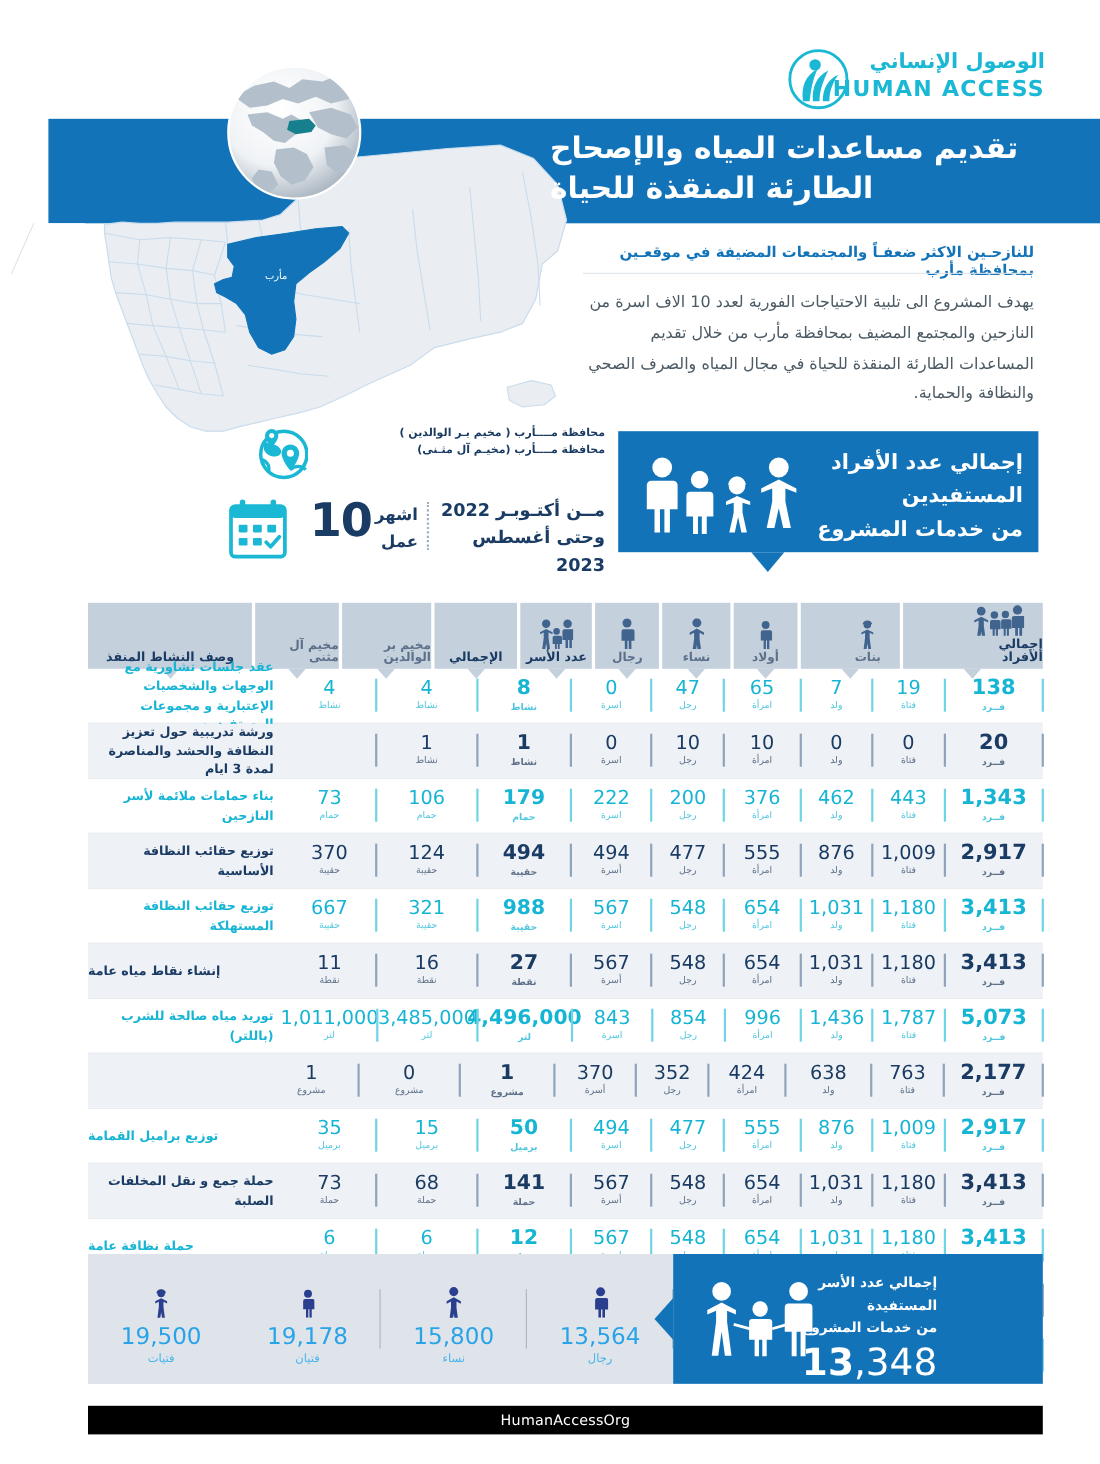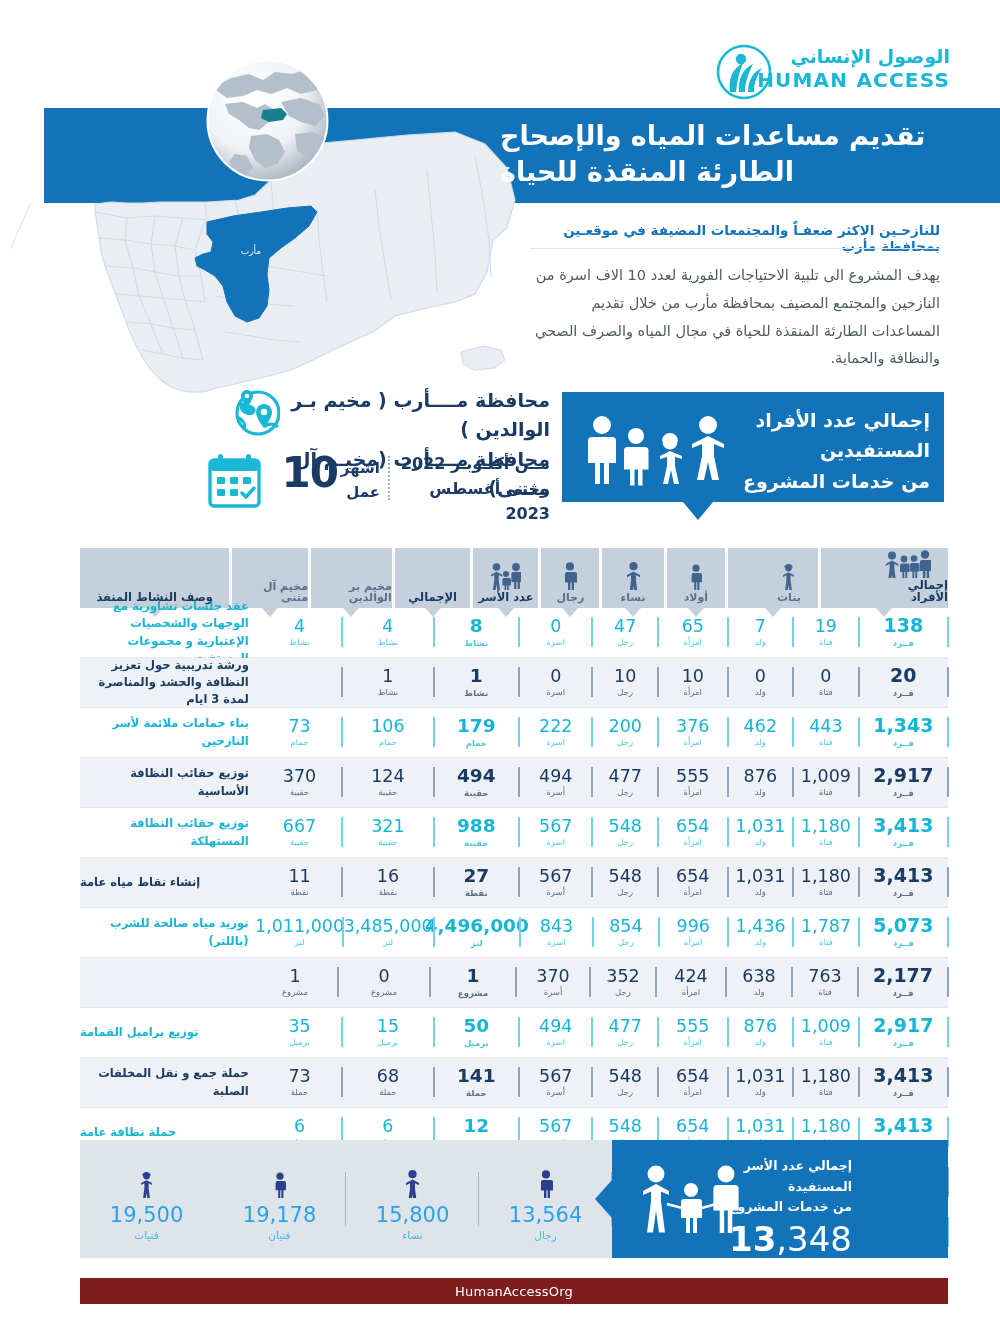--- a/index.html
+++ b/index.html
@@ -47,21 +47,21 @@
   #logo-en{font-size:20px;font-weight:bold;color:#1ab8d4;letter-spacing:1.2px;line-height:1.25;}
 
   
   #map-area{left:55px;top:40px;width:490px;height:400px;}
   #globe{position:absolute;left:150px;top:18px;width:125px;height:125px;}
 
   
   #loc-row{left:200px;top:383px;width:350px;height:58px;}
   #loc-icon{position:absolute;right:270px;top:4px;width:52px;height:52px;}
   #loc-text{position:absolute;right:0;top:3px;text-align:right;width:262px;}
-  .loc-line{font-size:19px;font-weight:bold;color:#1a3b63;letter-spacing:1px;line-height:1.55;}
+  .loc-line{font-size:10px;font-weight:bold;color:#1a3b63;letter-spacing:1px;line-height:1.55;}
 
   #dur-row{left:200px;top:450px;width:350px;height:62px;}
   #cal-icon{position:absolute;right:288px;top:2px;width:55px;height:57px;}
   #dur-num{position:absolute;right:212px;top:-2px;font-size:42px;font-weight:bold;color:#1a3b63;letter-spacing:-1px;}
   #dur-unit{position:absolute;right:170px;top:6px;text-align:right;font-size:15px;font-weight:bold;color:#1a3b63;line-height:1.6;}
   #dur-sep{position:absolute;right:160px;top:6px;width:1px;height:44px;border-right:2px dotted #9fb0c0;}
   #dur-dates{position:absolute;right:0;top:2px;text-align:right;width:152px;font-size:16px;font-weight:bold;color:#1a3b63;line-height:1.55;}
 
   
   #ben-box{left:562px;top:392px;width:382px;height:110px;background:#1273b8;}
@@ -131,21 +131,21 @@
   #sum-num .thin{font-weight:400;}
   #sum-family{position:absolute;left:24px;top:24px;width:110px;height:70px;}
   #sum-stats{position:absolute;right:336px;left:0;top:0;height:118px;display:flex;}
   .sum-item{flex:1;display:flex;flex-direction:column;align-items:center;justify-content:center;position:relative;}
   .sum-icon{height:40px;display:flex;align-items:flex-end;justify-content:center;}
   .sum-val{font-size:21px;color:#29a3e8;margin-top:7px;line-height:1;}
   .sum-unit{font-size:10.5px;color:#4ab3ec;margin-top:4px;line-height:1;}
   .sum-div{position:absolute;right:0;top:32px;width:1px;height:54px;background:#a9b5c2;}
 
   
-  #footer{left:80px;top:1278px;width:868px;height:26px;background:#7f1d1d;
+  #footer{left:80px;top:1278px;width:868px;height:26px;background:#000000;
     display:flex;align-items:center;justify-content:center;}
   #footer-text{color:#ffffff;font-size:13px;letter-spacing:.2px;direction:ltr;}
 </style>
 </head>
 <body>
 
 <div class="abs" id="header-band"></div>
 <div class="abs" id="header-band-notch"></div>
 
 <div class="abs" id="map-area">
@@ -753,21 +753,21 @@
         <div class="cell grand" style="width:90px">
           <div class="num">2,177</div>
           <div class="unit">فــرد</div>
           <div class="vsep"></div>
         </div>
         <div class="cell" style="width:66px">
           <div class="num">763</div>
           <div class="unit">فتاة</div>
           <div class="vsep"></div>
         </div>
-        <div class="cell" style="width:66px">
+        <div class="cell" style="width:78px">
           <div class="num">638</div>
           <div class="unit">ولد</div>
           <div class="vsep"></div>
         </div>
         <div class="cell" style="width:70px">
           <div class="num">424</div>
           <div class="unit">امرأة</div>
           <div class="vsep"></div>
         </div>
         <div class="cell" style="width:66px">

